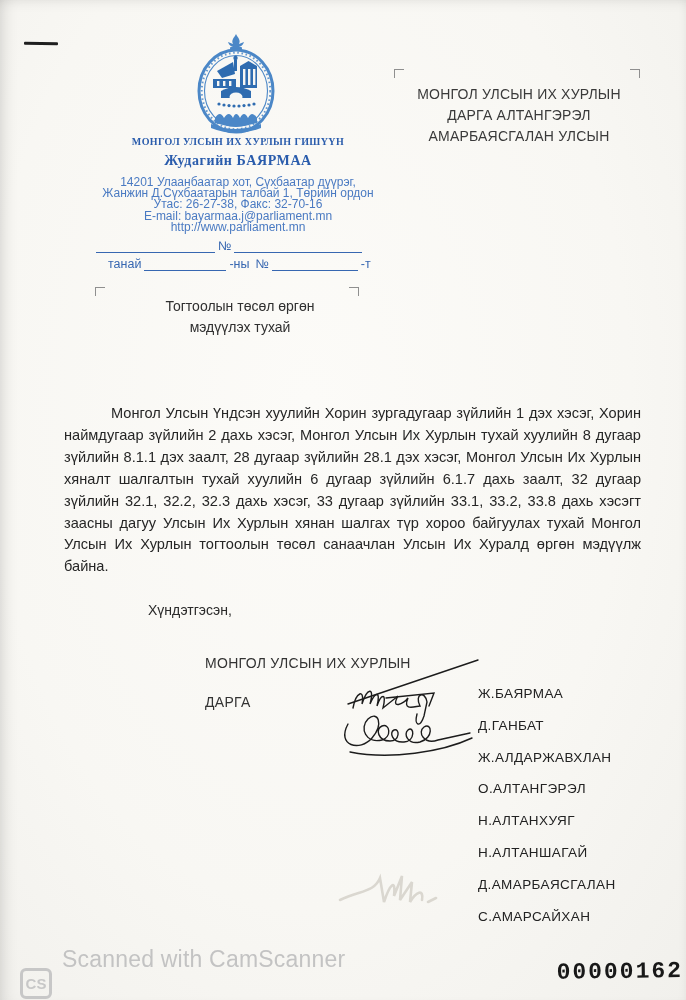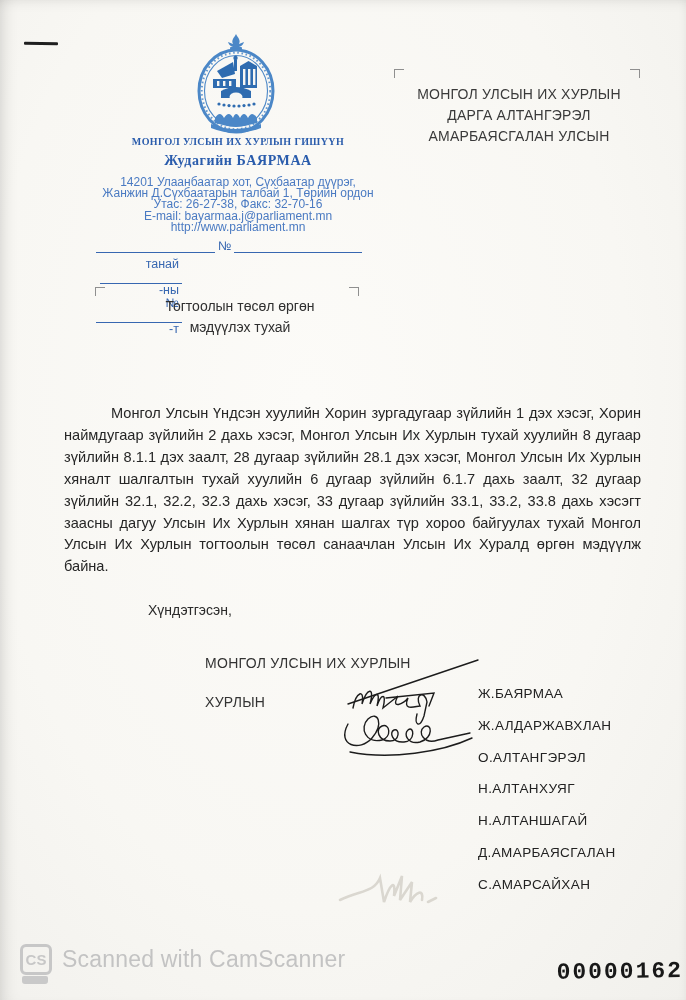--- a/index.html
+++ b/index.html
@@ -54,21 +54,21 @@
   .sig-role{left:205px;top:694px;font-size:14px;letter-spacing:.3px;color:#333;}
   .sig-svg{left:320px;top:646px;width:170px;height:118px;}
   .faint-svg{left:332px;top:862px;width:115px;height:60px;opacity:.85;}
   .signers{left:478px;top:686px;width:200px;}
   .signer{height:31.8px;font-size:13.5px;letter-spacing:.4px;color:#222;}
 
   
   .cs-icon{left:20px;top:944px;width:30px;height:40px;}
   .cs-box{width:26px;height:25px;border:3px solid #c7c7c7;border-radius:6px;
     display:flex;align-items:center;justify-content:center;
-    font-weight:bold;font-size:15px;color:#c7c7c7;letter-spacing:0;}
+    font-weight:bold;font-size:15px;color:#c7c7c7;letter-spacing:0;margin-top:24px;}
   .cs-base{width:26px;height:8px;background:#c9c9c9;border-radius:2px 2px 3px 3px;margin:1px auto 0;}
   .cs-label{left:62px;top:946px;font-size:23px;color:#c3c3c3;letter-spacing:.2px;}
   .stamp{left:543px;top:959px;width:140px;text-align:right;
     font-family:"Liberation Mono","DejaVu Sans Mono",monospace;
     font-weight:bold;font-size:23px;letter-spacing:2px;color:#181818;transform:rotate(-.8deg);}
 </style>
 </head>
 <body>
 
 <div class="page">
@@ -133,61 +133,62 @@
     <div>МОНГОЛ УЛСЫН ИХ ХУРЛЫН</div>
     <div>ДАРГА АЛТАНГЭРЭЛ</div>
     <div>АМАРБАЯСГАЛАН УЛСЫН</div>
   </div>
 
   <div class="abs refline" style="left:96px;top:240px;">
     <span class="uline" style="width:119px;"></span>
     <span class="ref-sym">№</span>
     <span class="uline" style="width:128px;"></span>
   </div>
-  <div class="abs refline" style="left:96px;top:258px;flex-direction:column;">
+  <div class="abs refline" style="left:108px;top:258px;">
     <span class="ref-sym" style="padding-left:0;">танай</span>
     <span class="uline" style="width:82px;"></span>
     <span class="ref-sym">-ны</span>
     <span class="ref-sym">№</span>
     <span class="uline" style="width:86px;"></span>
     <span class="ref-sym">-т</span>
   </div>
 
   <div class="abs cm cm-tl" style="left:95px;top:287px;"></div>
   <div class="abs cm cm-tr" style="left:349px;top:287px;"></div>
   <div class="abs subject">
     <div>Тогтоолын төсөл өргөн</div>
     <div>мэдүүлэх тухай</div>
   </div>
 
   <div class="abs para p1">Монгол Улсын Үндсэн хуулийн Хорин зургадугаар зүйлийн 1 дэх хэсэг, Хорин наймдугаар зүйлийн 2 дахь хэсэг, Монгол Улсын Их Хурлын тухай хуулийн 8 дугаар зүйлийн 8.1.1 дэх заалт, 28 дугаар зүйлийн 28.1 дэх хэсэг, Монгол Улсын Их Хурлын хяналт шалгалтын тухай хуулийн 6 дугаар зүйлийн 6.1.7 дахь заалт, 32 дугаар зүйлийн 32.1, 32.2, 32.3 дахь хэсэг, 33 дугаар зүйлийн 33.1, 33.2, 33.8 дахь хэсэгт заасны дагуу Улсын Их Хурлын хянан шалгах түр хороо байгуулах тухай Монгол Улсын Их Хурлын тогтоолын төсөл санаачлан Улсын Их Хуралд өргөн мэдүүлж байна.</div>
   <div class="abs closing">Хүндэтгэсэн,</div>
 
   <div class="abs sig-org">МОНГОЛ УЛСЫН ИХ ХУРЛЫН</div>
-  <div class="abs sig-role">ХУРЛЫН</div>
+  <div class="abs sig-role">ДАРГА</div>
 
   <svg class="abs sig-svg" viewBox="0 0 170 118">
     <g fill="none" stroke="#1c1c1c" stroke-width="1.4" stroke-linecap="round">
       <path d="M158,14 L28,58"></path>
       <path d="M33,62 C36,46 45,42 42,58 C47,42 55,40 50,58 C55,46 61,44 57,60 C61,48 67,46 63,62 L78,50 C70,64 84,58 88,52 C82,66 96,60 100,60 C94,48 105,44 107,56 L104,70 C100,82 94,80 97,68"></path>
       <path d="M66,52 L114,47 L109,60"></path>
       <path d="M28,78 C16,100 40,106 52,92 C64,78 58,64 48,73 C39,82 46,98 62,94 C72,91 70,77 62,80 C55,83 58,95 70,95 C80,95 80,82 74,84 C69,86 72,97 84,96 C96,95 94,79 88,84 C83,88 88,99 100,96 C114,92 112,76 104,81 C97,86 104,99 118,94 L150,87"></path>
       <path d="M30,106 C70,114 122,106 152,92"></path>
     </g>
   </svg>
 
   <svg class="abs faint-svg" viewBox="0 0 115 60">
     <g fill="none" stroke="#d5d2ca" stroke-width="2.6" stroke-linecap="round">
       <path d="M8,38 C30,28 42,30 48,16 L52,40 C58,22 64,16 62,34 L70,14 L68,38 L80,20 L78,40 C84,30 92,26 90,38"></path>
       <path d="M96,40 L104,36"></path>
     </g>
   </svg>
 
   <div class="abs signers">
     <div class="signer">Ж.БАЯРМАА</div>
+    <div class="signer">Д.ГАНБАТ</div>
     <div class="signer">Ж.АЛДАРЖАВХЛАН</div>
     <div class="signer">О.АЛТАНГЭРЭЛ</div>
     <div class="signer">Н.АЛТАНХУЯГ</div>
     <div class="signer">Н.АЛТАНШАГАЙ</div>
     <div class="signer">Д.АМАРБАЯСГАЛАН</div>
     <div class="signer">С.АМАРСАЙХАН</div>
   </div>
 
   <div class="abs cs-icon">
     <div class="cs-box">CS</div>

